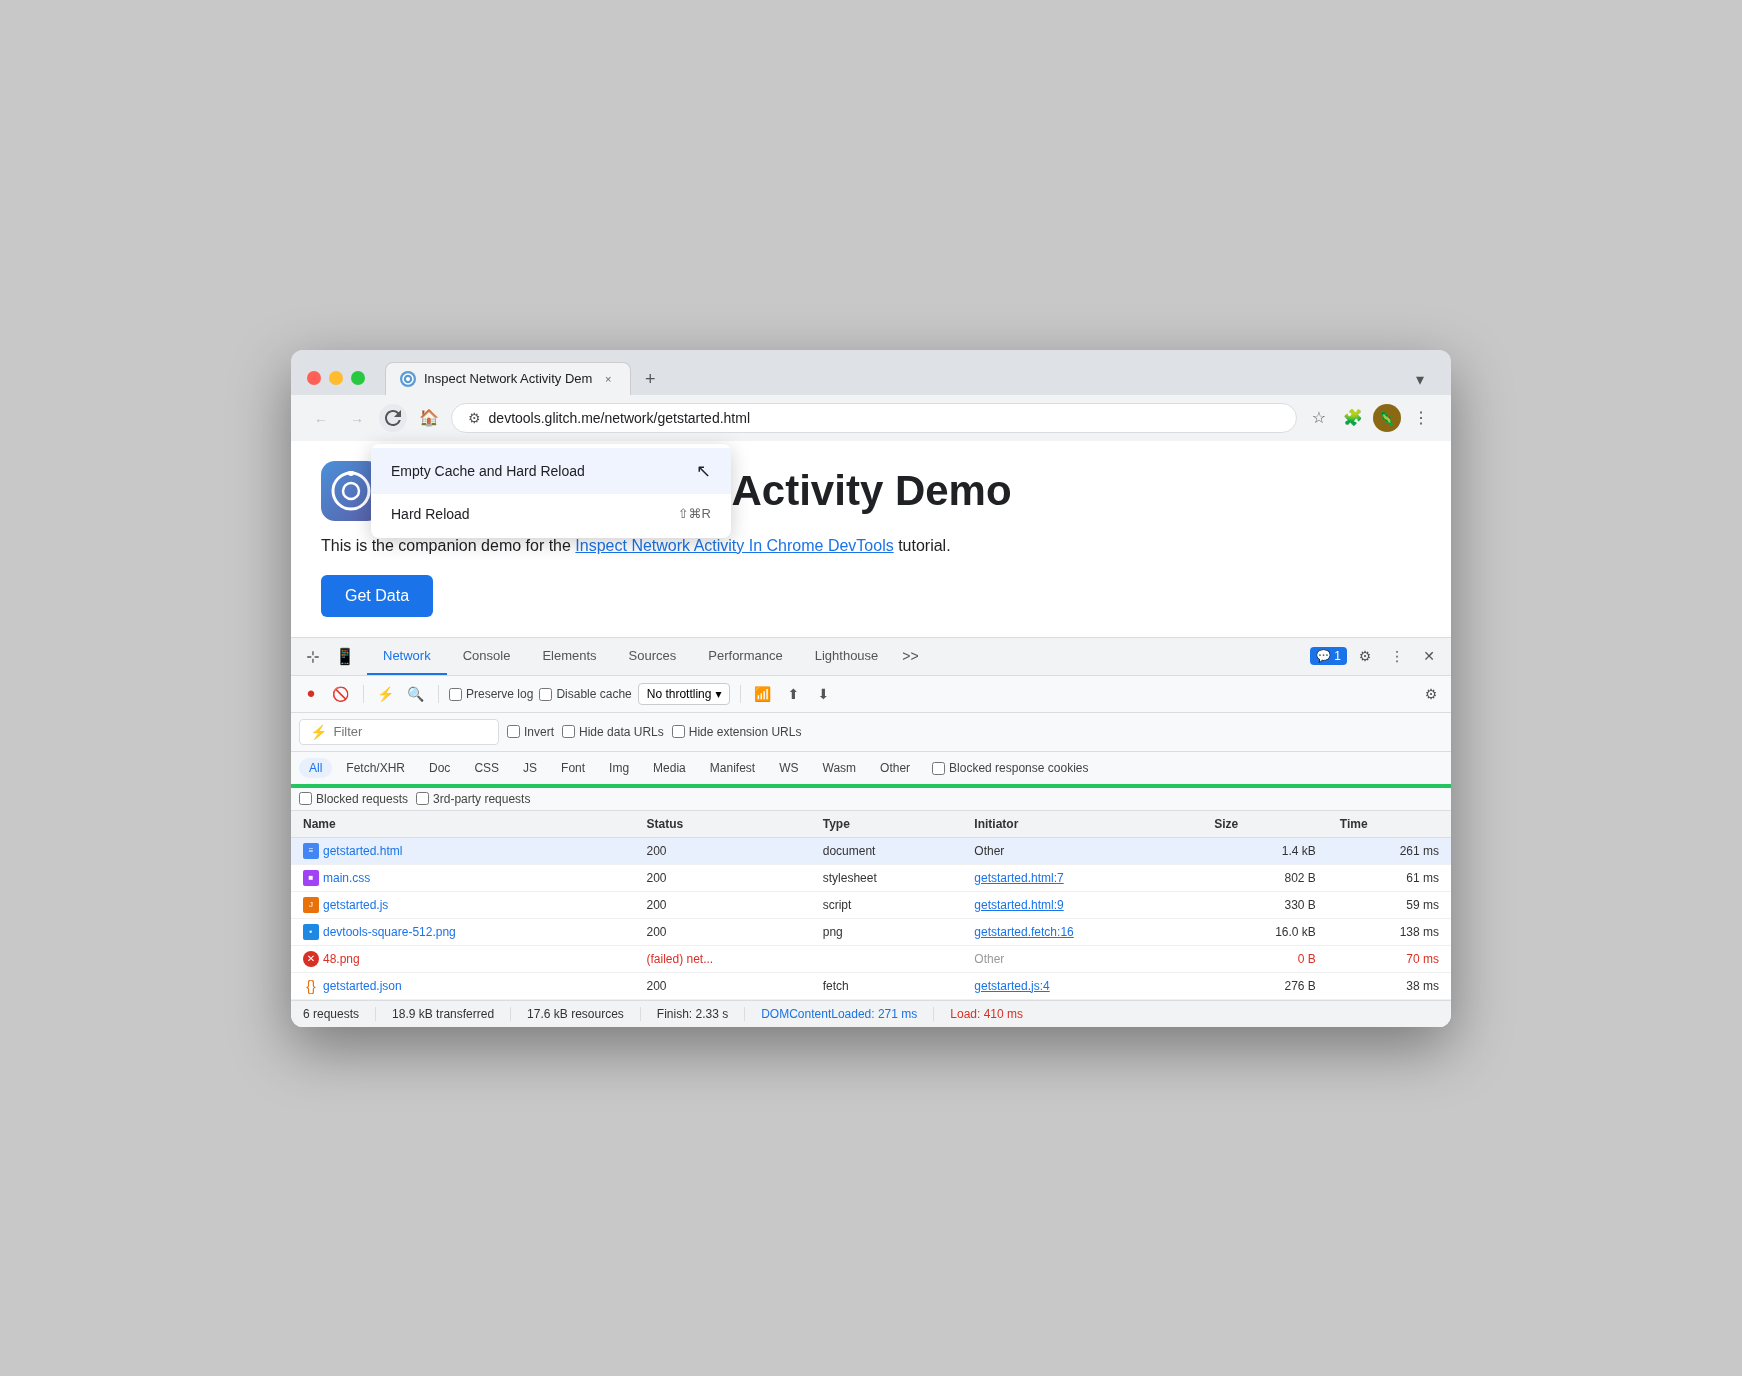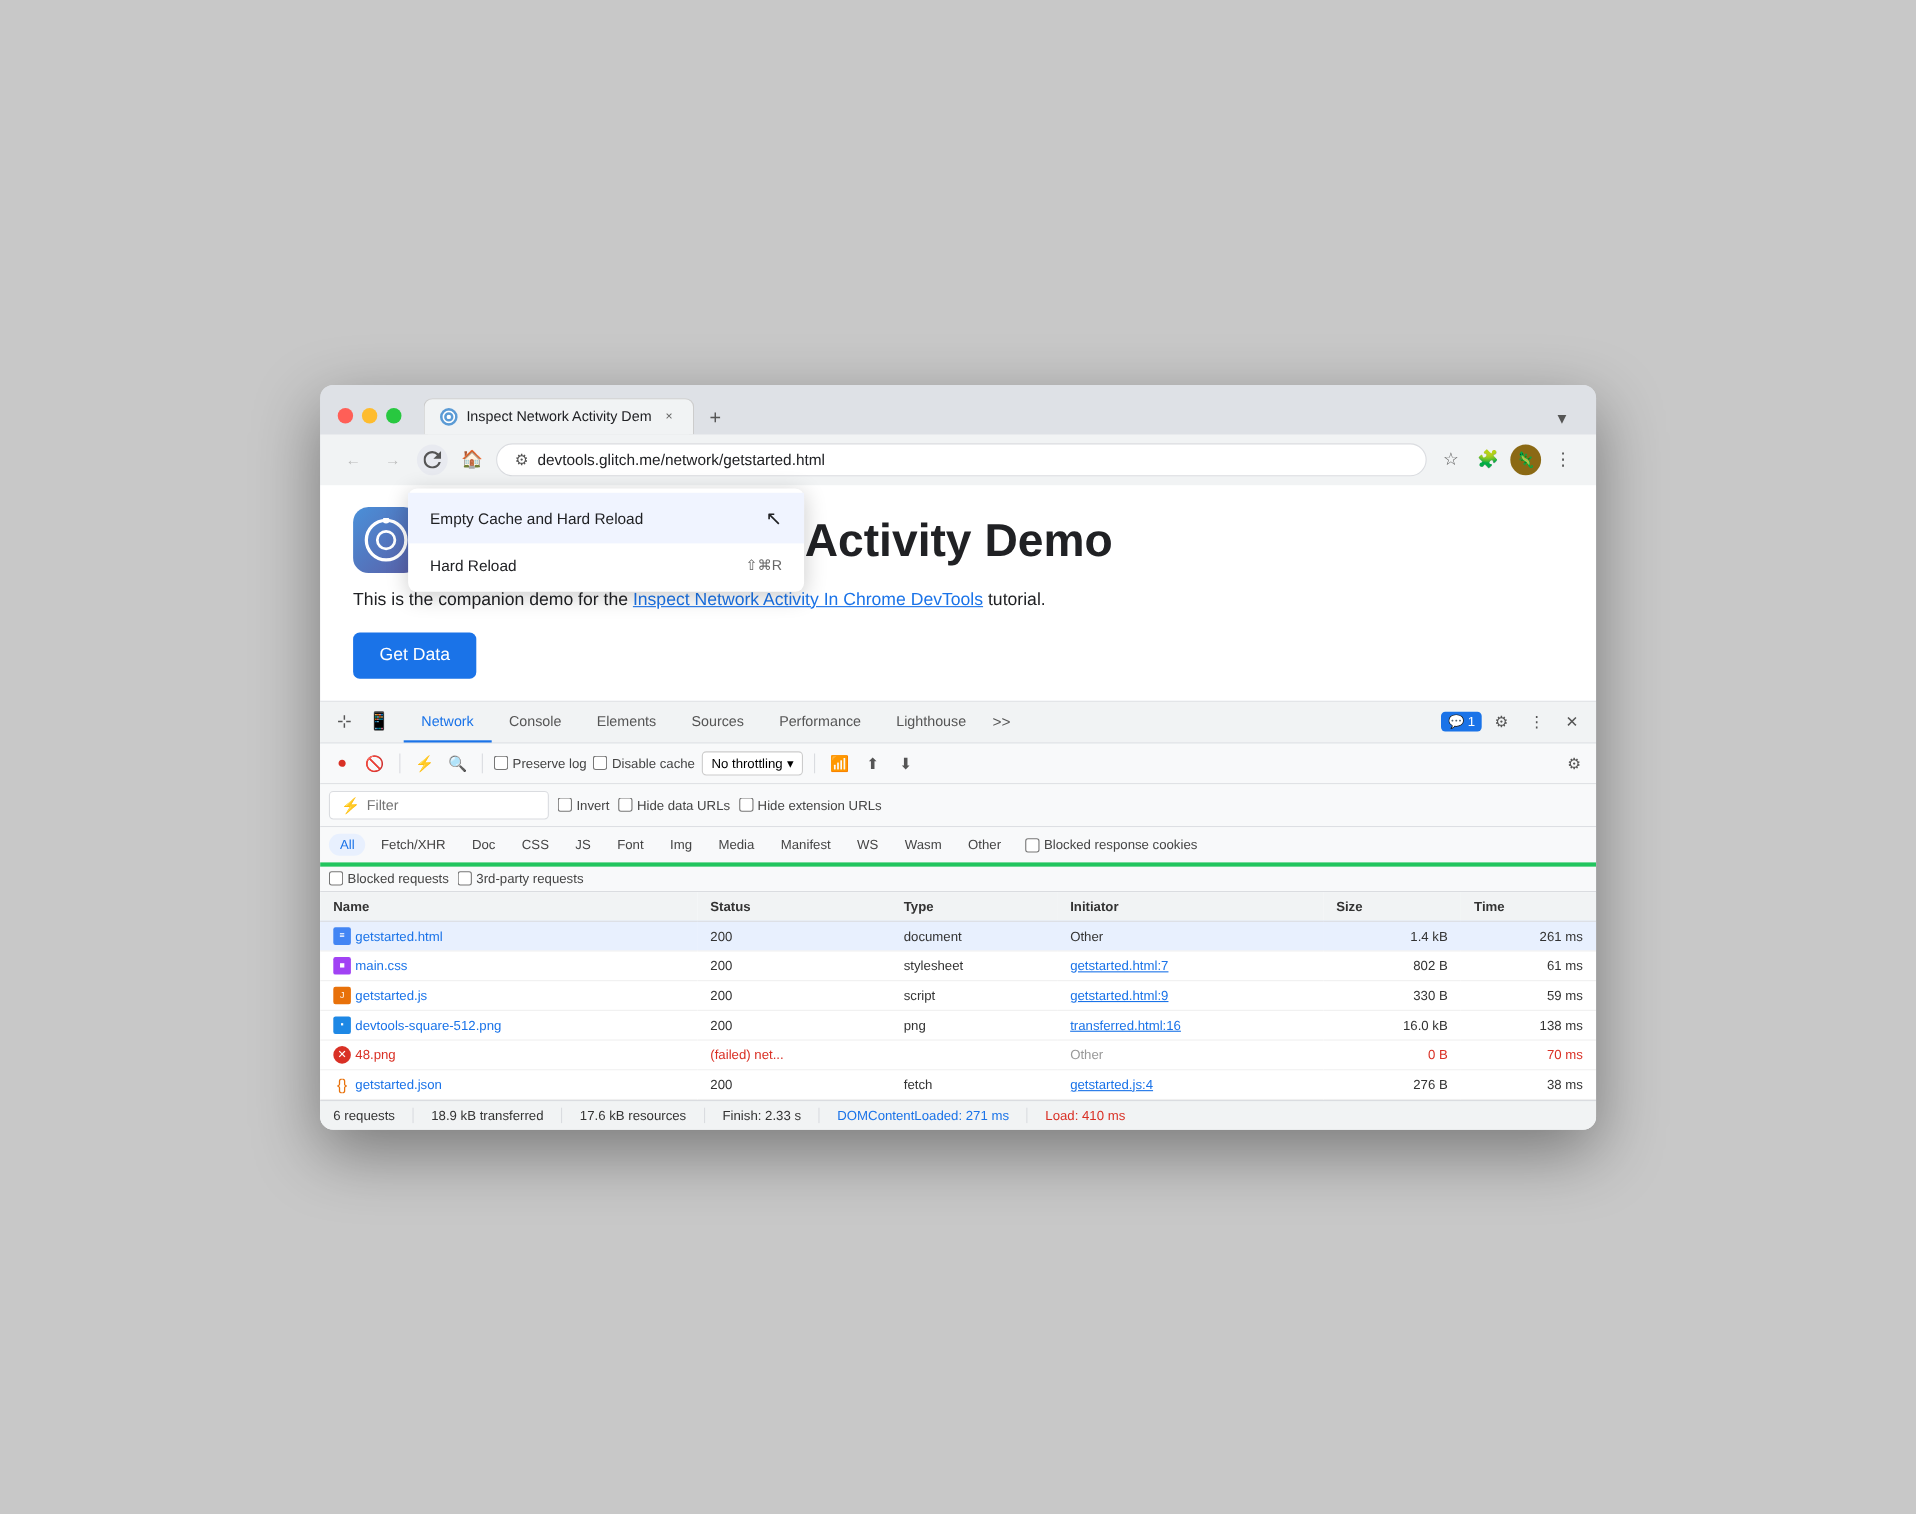--- a/index.html
+++ b/index.html
@@ -313,21 +313,21 @@
       display: flex; align-items: center; justify-content: center;
       cursor: pointer;
       border-radius: 4px;
       font-size: 14px;
       color: #555;
     }
     .toolbar-btn.recording { color: #d93025; }
     .toolbar-sep { width: 1px; height: 18px; background: #dadce0; margin: 0 4px; }
     .toolbar-checkbox {
       display: flex;
-      align-items: center;
+      align-items: flex-end;
       gap: 4px;
       font-size: 12px;
       color: #444;
       cursor: pointer;
     }
     .toolbar-checkbox input { cursor: pointer; }
     .throttle-select {
       display: flex;
       align-items: center;
       gap: 4px;
@@ -744,21 +744,21 @@
 
         <tr>
           <td>
             <div class="name-cell">
               <span class="file-icon icon-png">▪</span>
               <span class="link-text">devtools-square-512.png</span>
             </div>
           </td>
           <td>200</td>
           <td>png</td>
-          <td><span class="initiator-link">transferred.html:16</span></td>
+          <td><span class="initiator-link">getstarted.fetch:16</span></td>
           <td style="text-align:right">16.0 kB</td>
           <td style="text-align:right">138 ms</td>
         </tr>
 
         <tr>
           <td>
             <div class="name-cell">
               <span class="file-icon icon-fail">✕</span>
               <span style="color:#d93025">48.png</span>
             </div>

